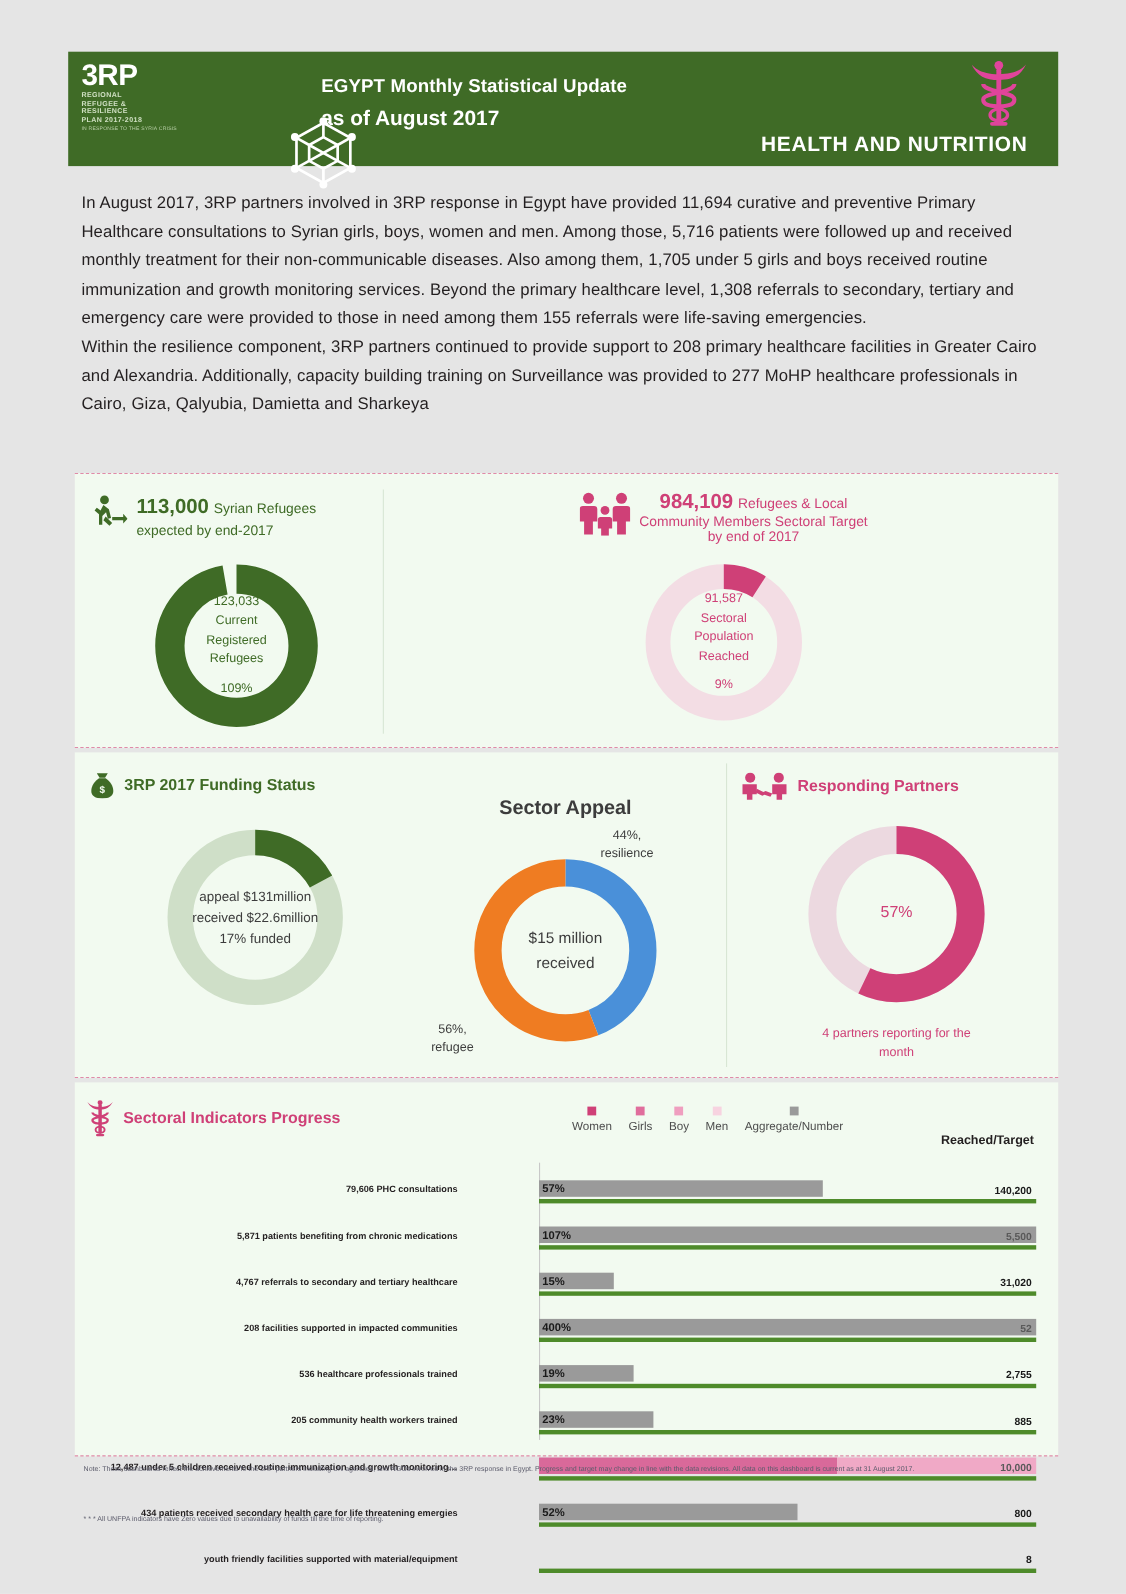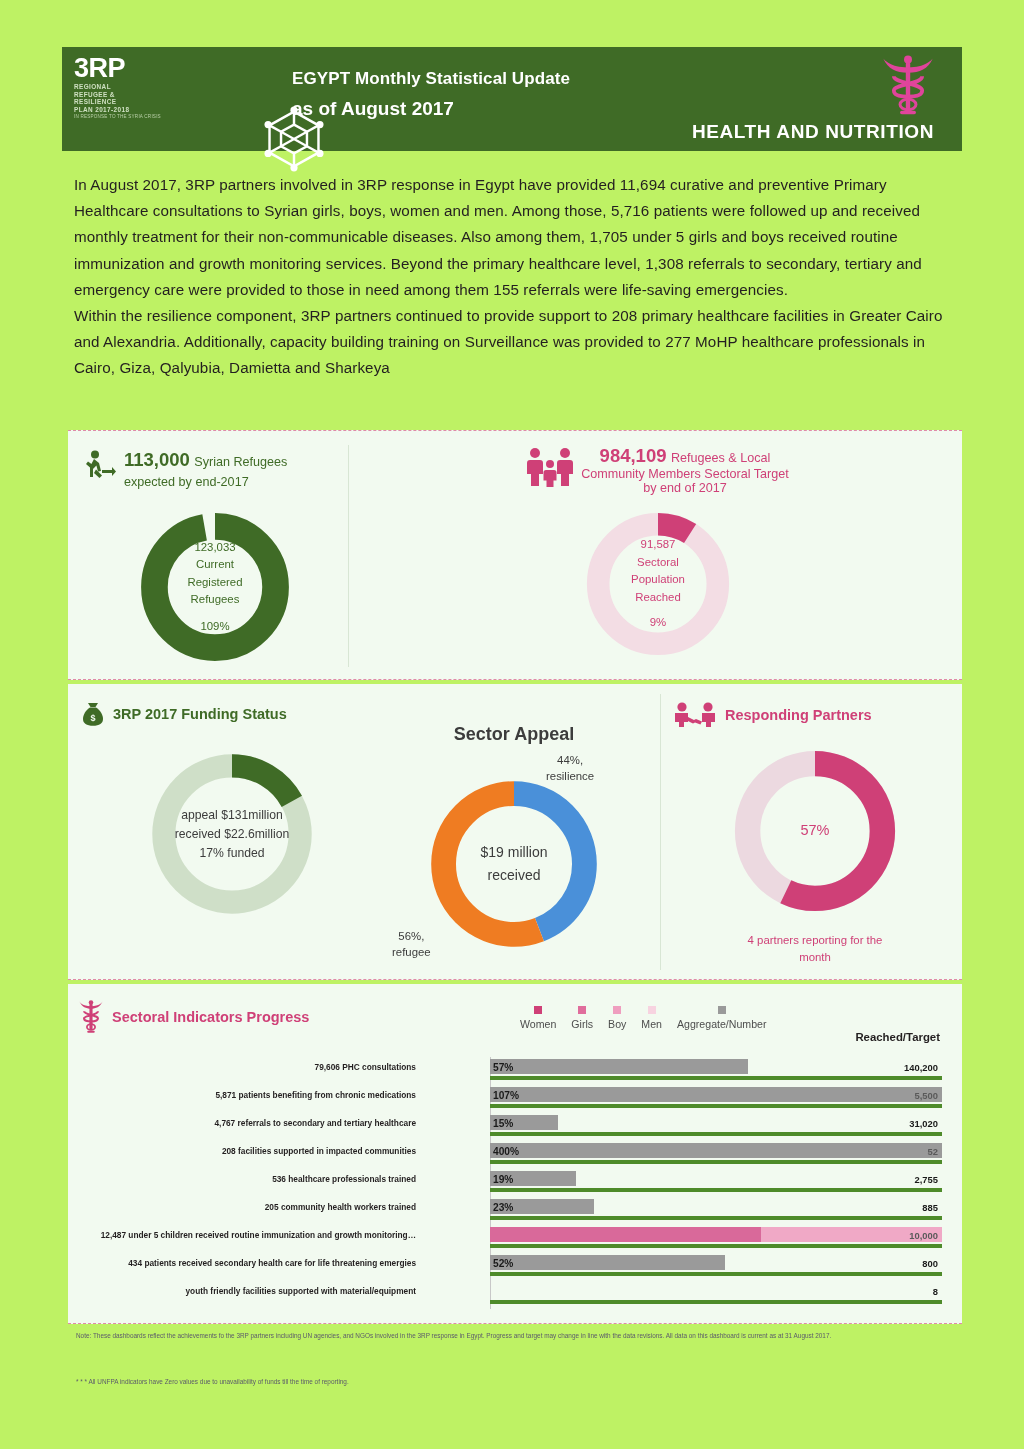--- a/index.html
+++ b/index.html
@@ -1,21 +1,21 @@
 <!DOCTYPE html>
 <html><head>
 <meta charset="utf-8">
 <style>
   * { box-sizing: border-box; margin: 0; padding: 0; }
   html, body {
     width: 1024px; height: 1449px;
     background: #ffffff;
     font-family: "Liberation Sans", sans-serif;
   }
-  .page { position: relative; width: 1024px; height: 1449px; background:#bef264; }
+  .page { position: relative; width: 1024px; height: 1449px; background:#e5e5e5; }
 
   
   .header {
     position: absolute; left: 62px; top: 47px; width: 900px; height: 104px;
     background: #3f6b26;
     display: flex; align-items: stretch;
   }
   .logo-block {
     width: 168px; padding: 8px 6px 6px 12px;
     display: flex; flex-direction: column; justify-content: flex-start;
@@ -84,21 +84,21 @@
   .section-head .title { font-size:14.5px; font-weight:bold; }
 
   
   .legend { position:absolute; display:flex; gap:15px; align-items:center; }
   .legend-item { display:flex; align-items:center; gap:4px; font-size:10.6px; color:#4d4d4d;flex-direction:column;}
   .legend-swatch { width:8px; height:8px; display:inline-block;}
   .reached-target {
     position:absolute; font-size:11.4px; font-weight:bold; color:#231f20;
   }
   .chart { position:absolute; left:76px; top:1057px; width:876px; height:252px; }
-  .bar-row { position:relative; height:28px; }
+  .bar-row { position:relative; height:28px;margin-top:14px; }
   .bar-label {
     position:absolute; right:536px; top:5px; width:420px; text-align:right;
     font-size:8.3px; color:#231f20; line-height:11px; font-weight:bold;
   }
   .track {
     position:absolute; left:414px; top:0; width:452px; height:26px;
   }
   .target-rule {
     position:absolute; left:0; bottom:3px; width:100%; height:4.5px;
     background:#4e8b2a;
@@ -292,21 +292,21 @@
 
     <div class="statbox" style="left:300px; top:16px; width:292px;">
       <div style="text-align:center;font-size:18px;font-weight:bold;color:#3c3c3c;margin-top:24px;">Sector Appeal</div>
 
       <div class="donut-wrap" style="width:186px;height:186px;margin:26px auto 0 auto;">
         <svg viewBox="0 0 42 42" style="width:100%;height:100%;transform:rotate(-90deg);">
           <circle id="sa-arc1" cx="21" cy="21" r="15.9" fill="none" stroke="#4a90d9" stroke-width="5.6" stroke-dasharray="44 56" stroke-dashoffset="0"></circle>
           <circle id="sa-arc2" cx="21" cy="21" r="15.9" fill="none" stroke="#ef7c22" stroke-width="5.6" stroke-dasharray="56 44" stroke-dashoffset="-44"></circle>
         </svg>
         <div class="donut-label" style="color:#3c3c3c;font-size:14px;line-height:23px;">
-          <div>$19 million</div>
+          <div>$15 million</div>
           <div>received</div>
         </div>
       </div>
 
       <div style="position:absolute;left:178px;top:52px;text-align:center;font-size:11.4px;line-height:16px;color:#3c3c3c;">
         <div>44%,</div>
         <div>resilience</div>
       </div>
       <div style="position:absolute;left:24px;top:228px;text-align:center;font-size:11.4px;line-height:16px;color:#3c3c3c;">
         <div>56%,</div>

